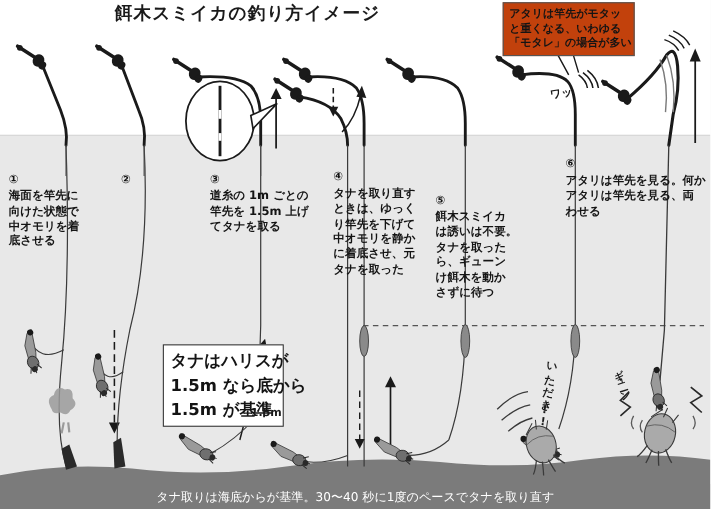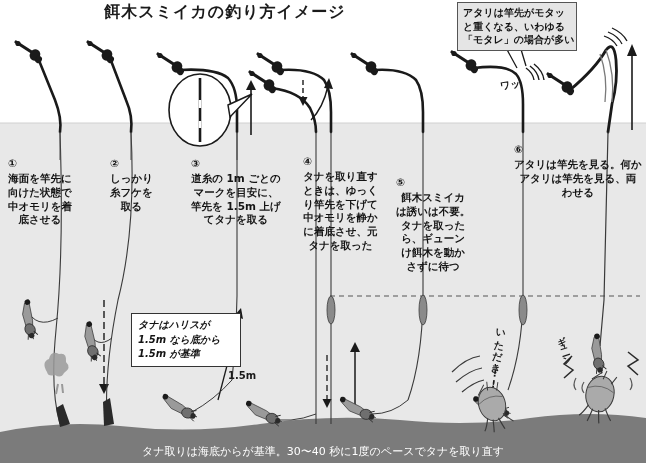--- a/index.html
+++ b/index.html
@@ -48,42 +48,42 @@
     color: #1a1a1a;
     white-space: nowrap;
   }
   
   .callout-top {
     position: absolute;
     left: 457px; top: 2px;
     width: 120px;
     box-sizing: border-box;
     border: 1px solid #555;
-    background: #e5e5e5;
+    background: #c2410c;
     padding: 3px 4px 3px 5px;
     font-size: 10px;
     line-height: 1.35;
     font-weight: bold;
     color: #141414;
   }
   .callout-top div { white-space: nowrap; }
   
   .step {
     position: absolute;
     font-size: 10.5px;
     line-height: 1.32;
     font-weight: bold;
     color: #141414;
   }
   .step .num {
     display: block;
     font-size: 10.5px;
     margin-bottom: 1px;
   }
-  .step .body { display: block; text-align: center; }
+  .step .body { display: block; }
   .step .body div { white-space: nowrap; }
   
   .tag {
     position: absolute;
     font-size: 10px;
     font-weight: bold;
     color: #1a1a1a;
     white-space: nowrap;
   }
   .tag-vert {
@@ -92,31 +92,30 @@
     font-weight: bold;
     color: #1a1a1a;
     writing-mode: vertical-rl;
     text-orientation: upright;
     letter-spacing: 0px;
     transform: rotate(8deg);
   }
   
   .callout-mid {
     position: absolute;
-    left: 131px; top: 313px;
+    left: 148px; top: 313px;
     width: 110px;
     box-sizing: border-box;
     border: 1px solid #333;
     background: #ffffff;
     padding: 4px 4px 4px 6px;
-    font-size: 10px;
+    font-size: 15px;
     line-height: 1.45;
     font-weight: bold;
     color: #141414;
-    font-style: italic;
   }
   .callout-mid div { white-space: nowrap; }
   
   .footer-text {
     position: absolute;
     left: 0; top: 444px;
     width: 646px;
     text-align: center;
     font-size: 11px;
     font-weight: normal;
@@ -317,32 +316,26 @@
     <span class="body">
       <div>海面を竿先に</div>
       <div>向けた状態で</div>
       <div>中オモリを着</div>
       <div>底させる</div>
     </span>
   </div>
 
   <div class="step" style="left:110px; top:157px;">
     <span class="num">②</span>
-    <span class="body">
-      <div>しっかり</div>
-      <div>糸フケを</div>
-      <div>取る</div>
-    </span>
   </div>
 
   <div class="step" style="left:191px; top:157px;">
     <span class="num">③</span>
     <span class="body">
       <div>道糸の 1m ごとの</div>
-      <div>マークを目安に、</div>
       <div>竿先を 1.5m 上げ</div>
       <div>てタナを取る</div>
     </span>
   </div>
 
   <div class="step" style="left:303px; top:155px;">
     <span class="num">④</span>
     <span class="body">
       <div>タナを取り直す</div>
       <div>ときは、ゆっく</div>

